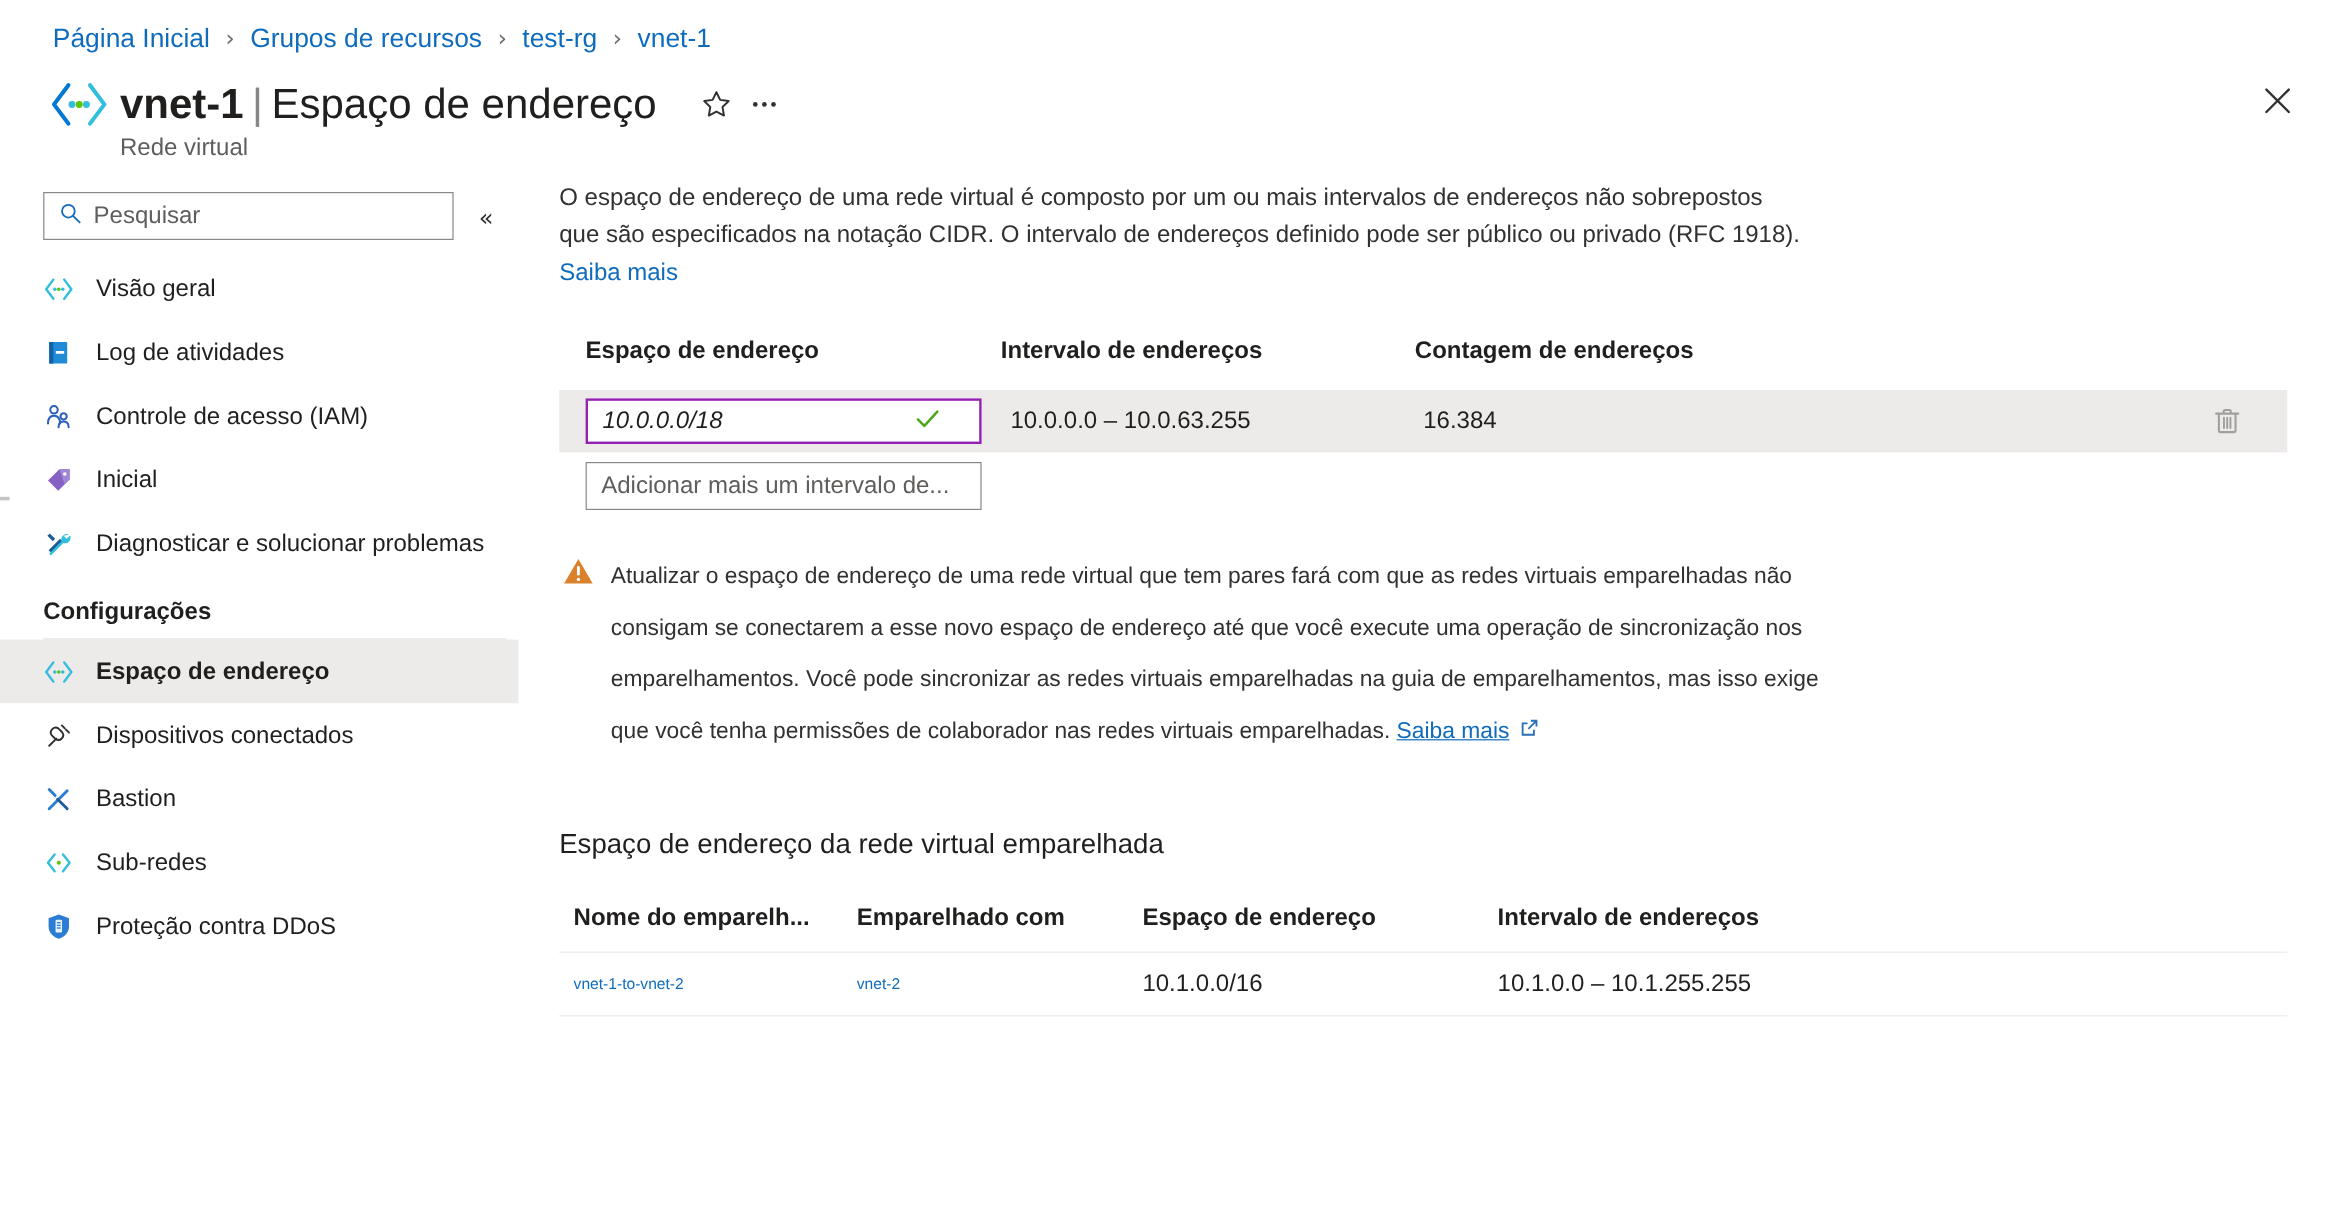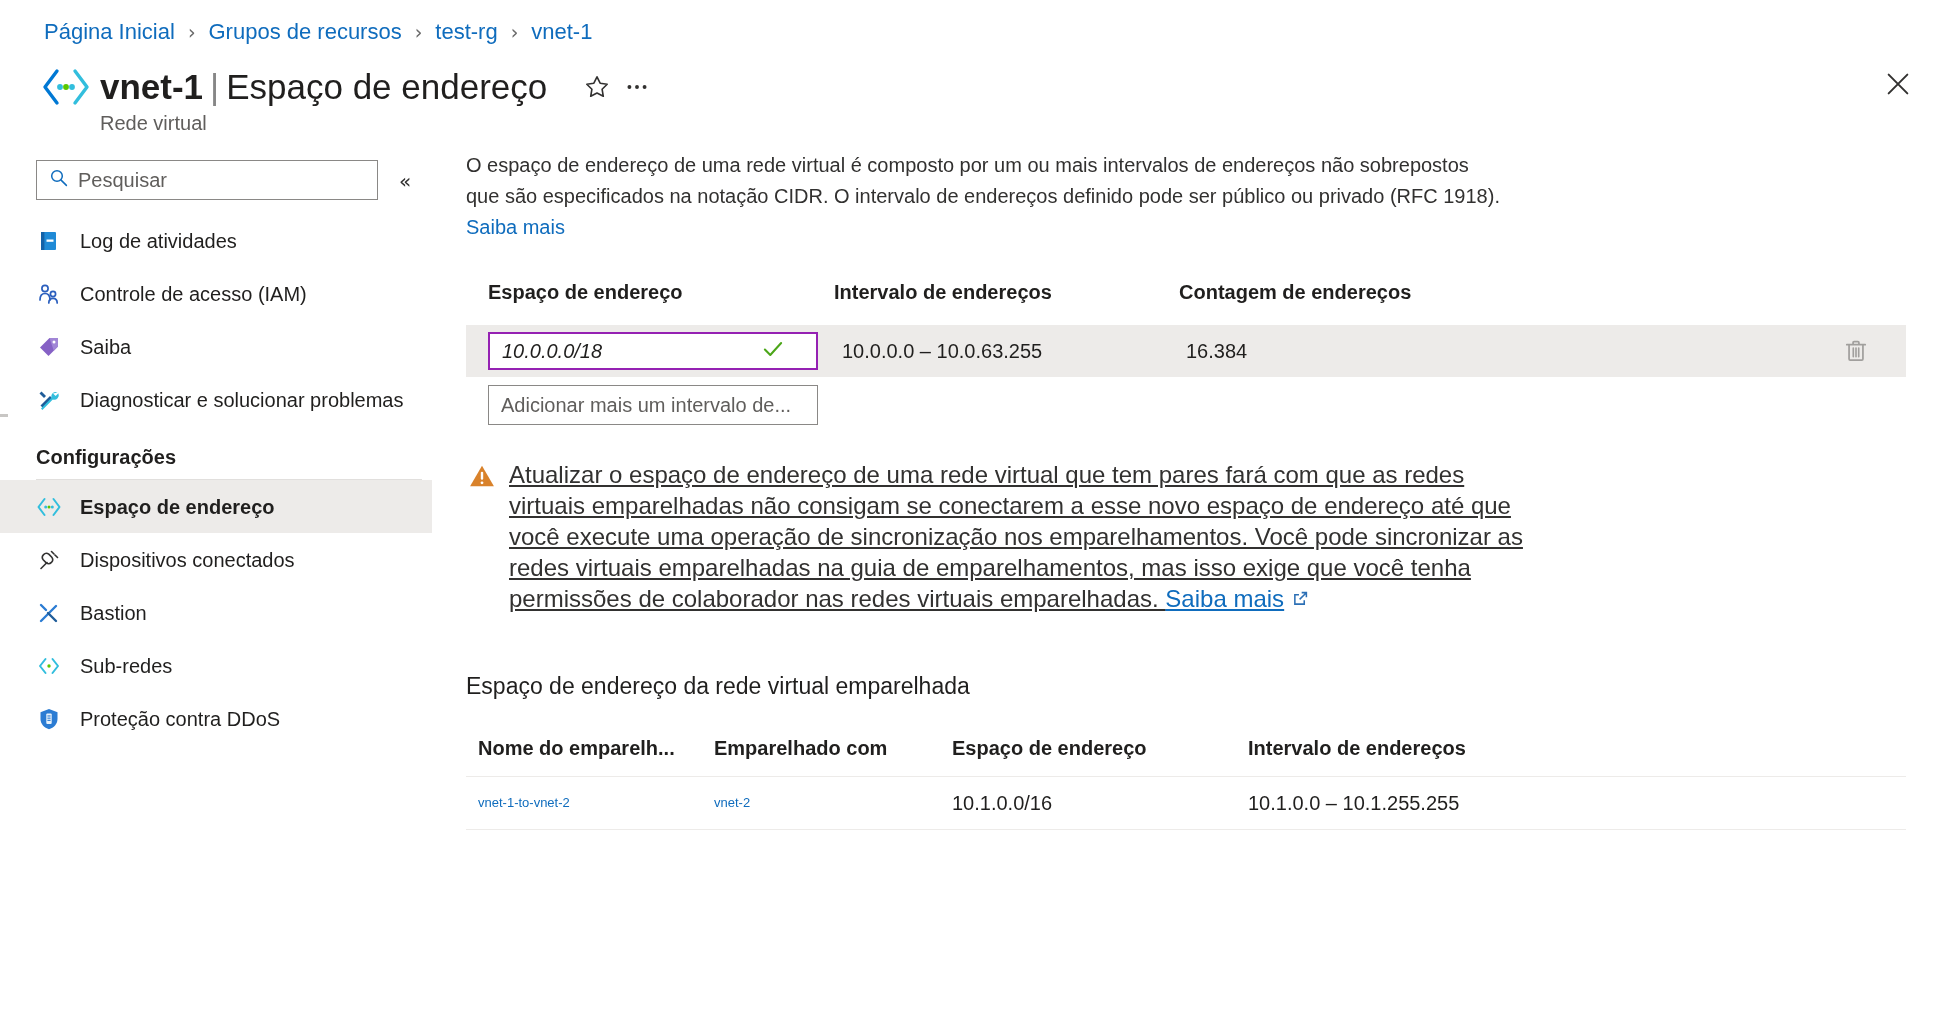--- a/index.html
+++ b/index.html
@@ -162,21 +162,21 @@
     height: 36px; width: 312px; padding: 0 0 0 12px;
   }
   .add-range-input::placeholder { color: #605e5c; }
 
   
   .warn {
     display: flex; margin-top: 34px; width: 1068px;
   }
   .warn-ico { flex: none; margin: 5px 14px 0 3px; }
   .warn-text {
-    font-size: 24px; line-height: 31px; color: #323130; margin: 0; text-decoration: underline;
+    font-size: 19px; line-height: 43px; color: #323130; margin: 0;
   }
   .warn-link {
     color: #0f6cbd; text-decoration: underline; cursor: pointer;
   }
   .ext-ico { margin-left: 7px; vertical-align: -1px; }
 
   
   .peer-title {
     font-size: 23px; color: #201f1e; margin-top: 58px; font-weight: 400;
   }
@@ -260,20 +260,32 @@
           <circle cx="8" cy="8" r="5.3" fill="none" stroke="#0f6cbd" stroke-width="1.5"></circle>
           <path d="M12.1 12.1 L17.4 17.4" stroke="#0f6cbd" stroke-width="1.5" stroke-linecap="round"></path>
         </svg>
       </span>
       <input class="search-input" type="text" placeholder="Pesquisar" style="">
     </div>
     <div class="collapse-btn">«</div>
 
     <div class="nav-list">
 
+      <div class="nav-item">
+        <span class="nav-ico">
+          <svg width="26" height="22" viewBox="0 0 26 22">
+            <path d="M8.5 3 L2.5 11 L8.5 19" fill="none" stroke="#32bedd" stroke-width="2" stroke-linecap="round" stroke-linejoin="round"></path>
+            <path d="M17.5 3 L23.5 11 L17.5 19" fill="none" stroke="#32bedd" stroke-width="2" stroke-linecap="round" stroke-linejoin="round"></path>
+            <circle cx="9.7" cy="11" r="1.5" fill="#32bedd"></circle>
+            <circle cx="13" cy="11" r="1.5" fill="#5ac700"></circle>
+            <circle cx="16.3" cy="11" r="1.5" fill="#32bedd"></circle>
+          </svg>
+        </span>
+        <span class="nav-label">Visão geral</span>
+      </div>
 
       <div class="nav-item">
         <span class="nav-ico">
           <svg width="24" height="24" viewBox="0 0 24 24">
             <rect x="4" y="3" width="15" height="18" rx="1" fill="#1f8ad6"></rect>
             <rect x="4" y="3" width="3.4" height="18" fill="#1362a8"></rect>
             <rect x="9.5" y="10.5" width="7" height="2.3" fill="#fff"></rect>
           </svg>
         </span>
         <span class="nav-label">Log de atividades</span>
@@ -292,21 +304,21 @@
       </div>
 
       <div class="nav-item">
         <span class="nav-ico">
           <svg width="24" height="24" viewBox="0 0 24 24">
             <path d="M12.5 3 L21 3 L21 11.5 L11.5 21 L3 12.5 Z" fill="#8661c5"></path>
             <path d="M12.5 3 L21 3 L21 11.5 L16.8 15.7 Z" fill="#a186d6"></path>
             <circle cx="17" cy="7" r="1.5" fill="#fff"></circle>
           </svg>
         </span>
-        <span class="nav-label">Saiba</span>
+        <span class="nav-label">Inicial</span>
       </div>
 
       <div class="nav-item">
         <span class="nav-ico">
           <svg width="24" height="24" viewBox="0 0 24 24">
             <path d="M3.5 19.5 L13 10 L15.5 12.5 L6 22 Z" fill="#1f5c99" transform="translate(0,-2)"></path>
             <path d="M20.5 4.5 a4.6 4.6 0 0 0-6.2 5.6 L4 20.5 l1.4 1.4 L15.8 11.5 a4.6 4.6 0 0 0 5.6-6.2 L18.6 8 L16 5.4 Z" fill="#32bedd"></path>
             <path d="M4.5 3.5 L9 8 L7 10 L2.5 5.5 Z" fill="#1f5c99"></path>
           </svg>
         </span>

